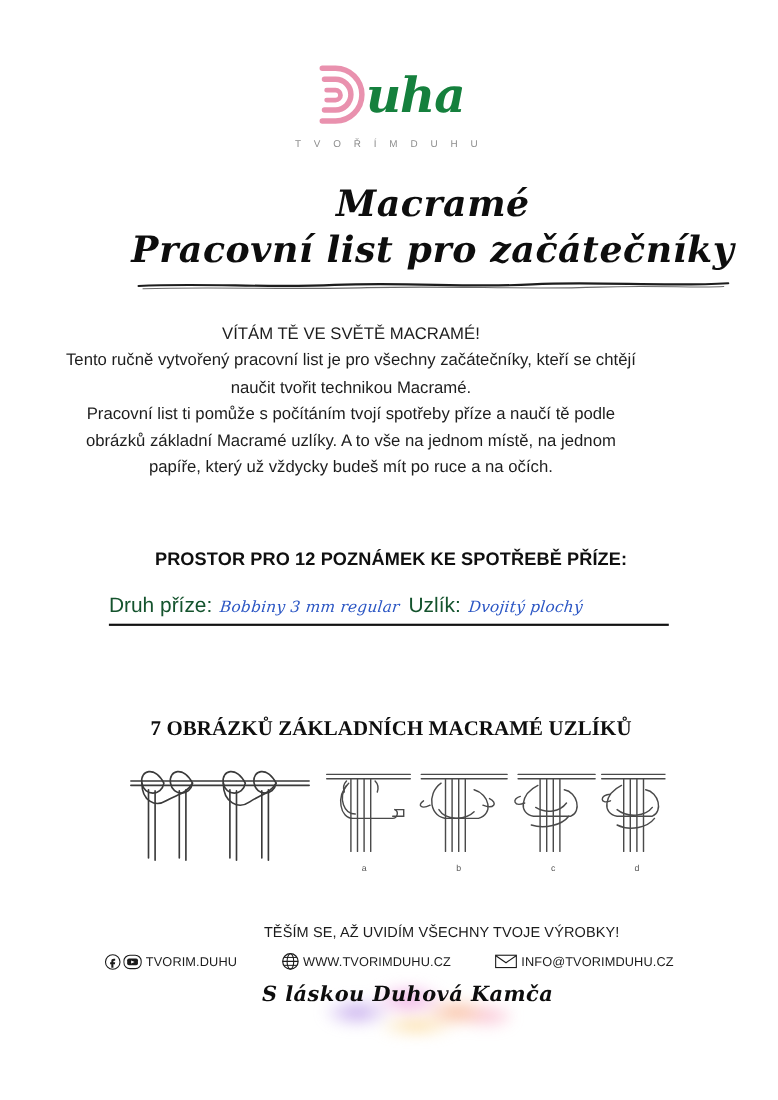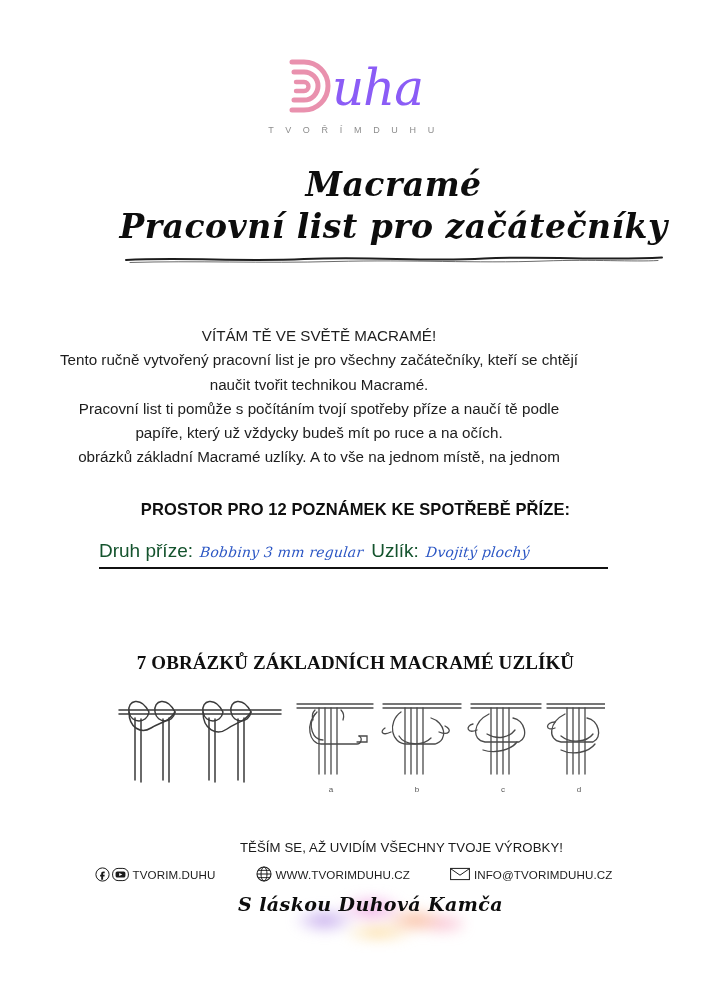--- a/index.html
+++ b/index.html
@@ -9,43 +9,43 @@
     color:#1b1b1b;overflow:hidden;position:relative;
   }
   .page{position:relative;width:707px;height:1000px;}
 
   
   .logo-block{position:absolute;left:0;top:55px;width:707px;text-align:center;}
   .logo-row{display:inline-flex;align-items:center;justify-content:center;gap:2px;height:62px;}
   .logo-arc{display:block;}
   .logo-word{
     font-family:"DejaVu Serif", serif;
-    font-style:italic;font-weight:400;
-    font-size:50px;line-height:50px;color:#8b5cf6;
+    font-style:italic;font-weight:700;
+    font-size:44px;line-height:50px;color:#15803d;
     letter-spacing:-1px;margin-left:-6px;margin-top:4px;
   }
   .logo-tag{
     margin-top:5px;font-size:9px;letter-spacing:4.6px;
     color:#8d8d8d;font-weight:400;
   }
 
   
   .title-block{position:absolute;left:0;top:165px;width:707px;text-align:center;padding-left:40px;}
   .title-line{
     font-family:"DejaVu Serif", serif;
     font-style:italic;font-weight:700;color:#0d0d0d;
   }
   .title-1{font-size:33px;line-height:40px;letter-spacing:0.5px;}
   .title-2{font-size:33px;line-height:44px;letter-spacing:0.5px;}
   .title-rule{margin:2px auto 0;width:540px;height:14px;display:block;}
 
   
   .intro{
     position:absolute;left:0;top:292px;width:638px;text-align:center;
-    font-size:15.2px;line-height:24.3px;color:#1d1d1d;margin-top:32px;
+    font-size:15.2px;line-height:24.3px;color:#1d1d1d;
   }
   .intro p{margin:0;}
 
   
   .heading{
     position:absolute;left:2px;width:707px;text-align:center;
     font-weight:700;color:#0f0f0f;
   }
   .heading-notes{top:500px;font-size:16.5px;letter-spacing:0.1px;}
   .heading-knots{top:652px;font-size:19px;letter-spacing:0.1px;font-family:Liberation Serif, serif;}
@@ -126,22 +126,22 @@
       <path d="M2 9 C 60 6, 120 11, 180 8 C 250 5, 300 11, 360 7.5 C 420 4.5, 480 10, 538 6.5" fill="none" stroke="#1d1d1d" stroke-width="2" stroke-linecap="round"></path>
       <path d="M6 11.5 C 70 9.5, 140 12.5, 210 10.5 C 290 8.5, 350 12.5, 420 10 C 470 8.2, 510 11, 534 9.5" fill="none" stroke="#3a3a3a" stroke-width="1" stroke-linecap="round" opacity="0.75"></path>
     </svg>
   </div>
 
   <div class="intro">
     <p>VÍTÁM TĚ VE SVĚTĚ MACRAMÉ!</p>
     <p>Tento ručně vytvořený pracovní list je pro všechny začátečníky, kteří se chtějí</p>
     <p>naučit tvořit technikou Macramé.</p>
     <p>Pracovní list ti pomůže s počítáním tvojí spotřeby příze a naučí tě podle</p>
+    <p>obrázků základní Macramé uzlíky. A to vše na jednom místě, na jednom</p>
     <p>papíře, který už vždycky budeš mít po ruce a na očích.</p>
-    <p>obrázků základní Macramé uzlíky. A to vše na jednom místě, na jednom</p>
   </div>
 
   <div class="heading heading-notes">PROSTOR PRO 12 POZNÁMEK KE SPOTŘEBĚ PŘÍZE:</div>
 
   <div class="fill-row">
     <span class="fill-label">Druh příze:</span>
     <span class="fill-value">Bobbiny 3 mm regular</span>
     <span class="fill-label">Uzlík:</span>
     <span class="fill-value">Dvojitý plochý</span>
   </div>

